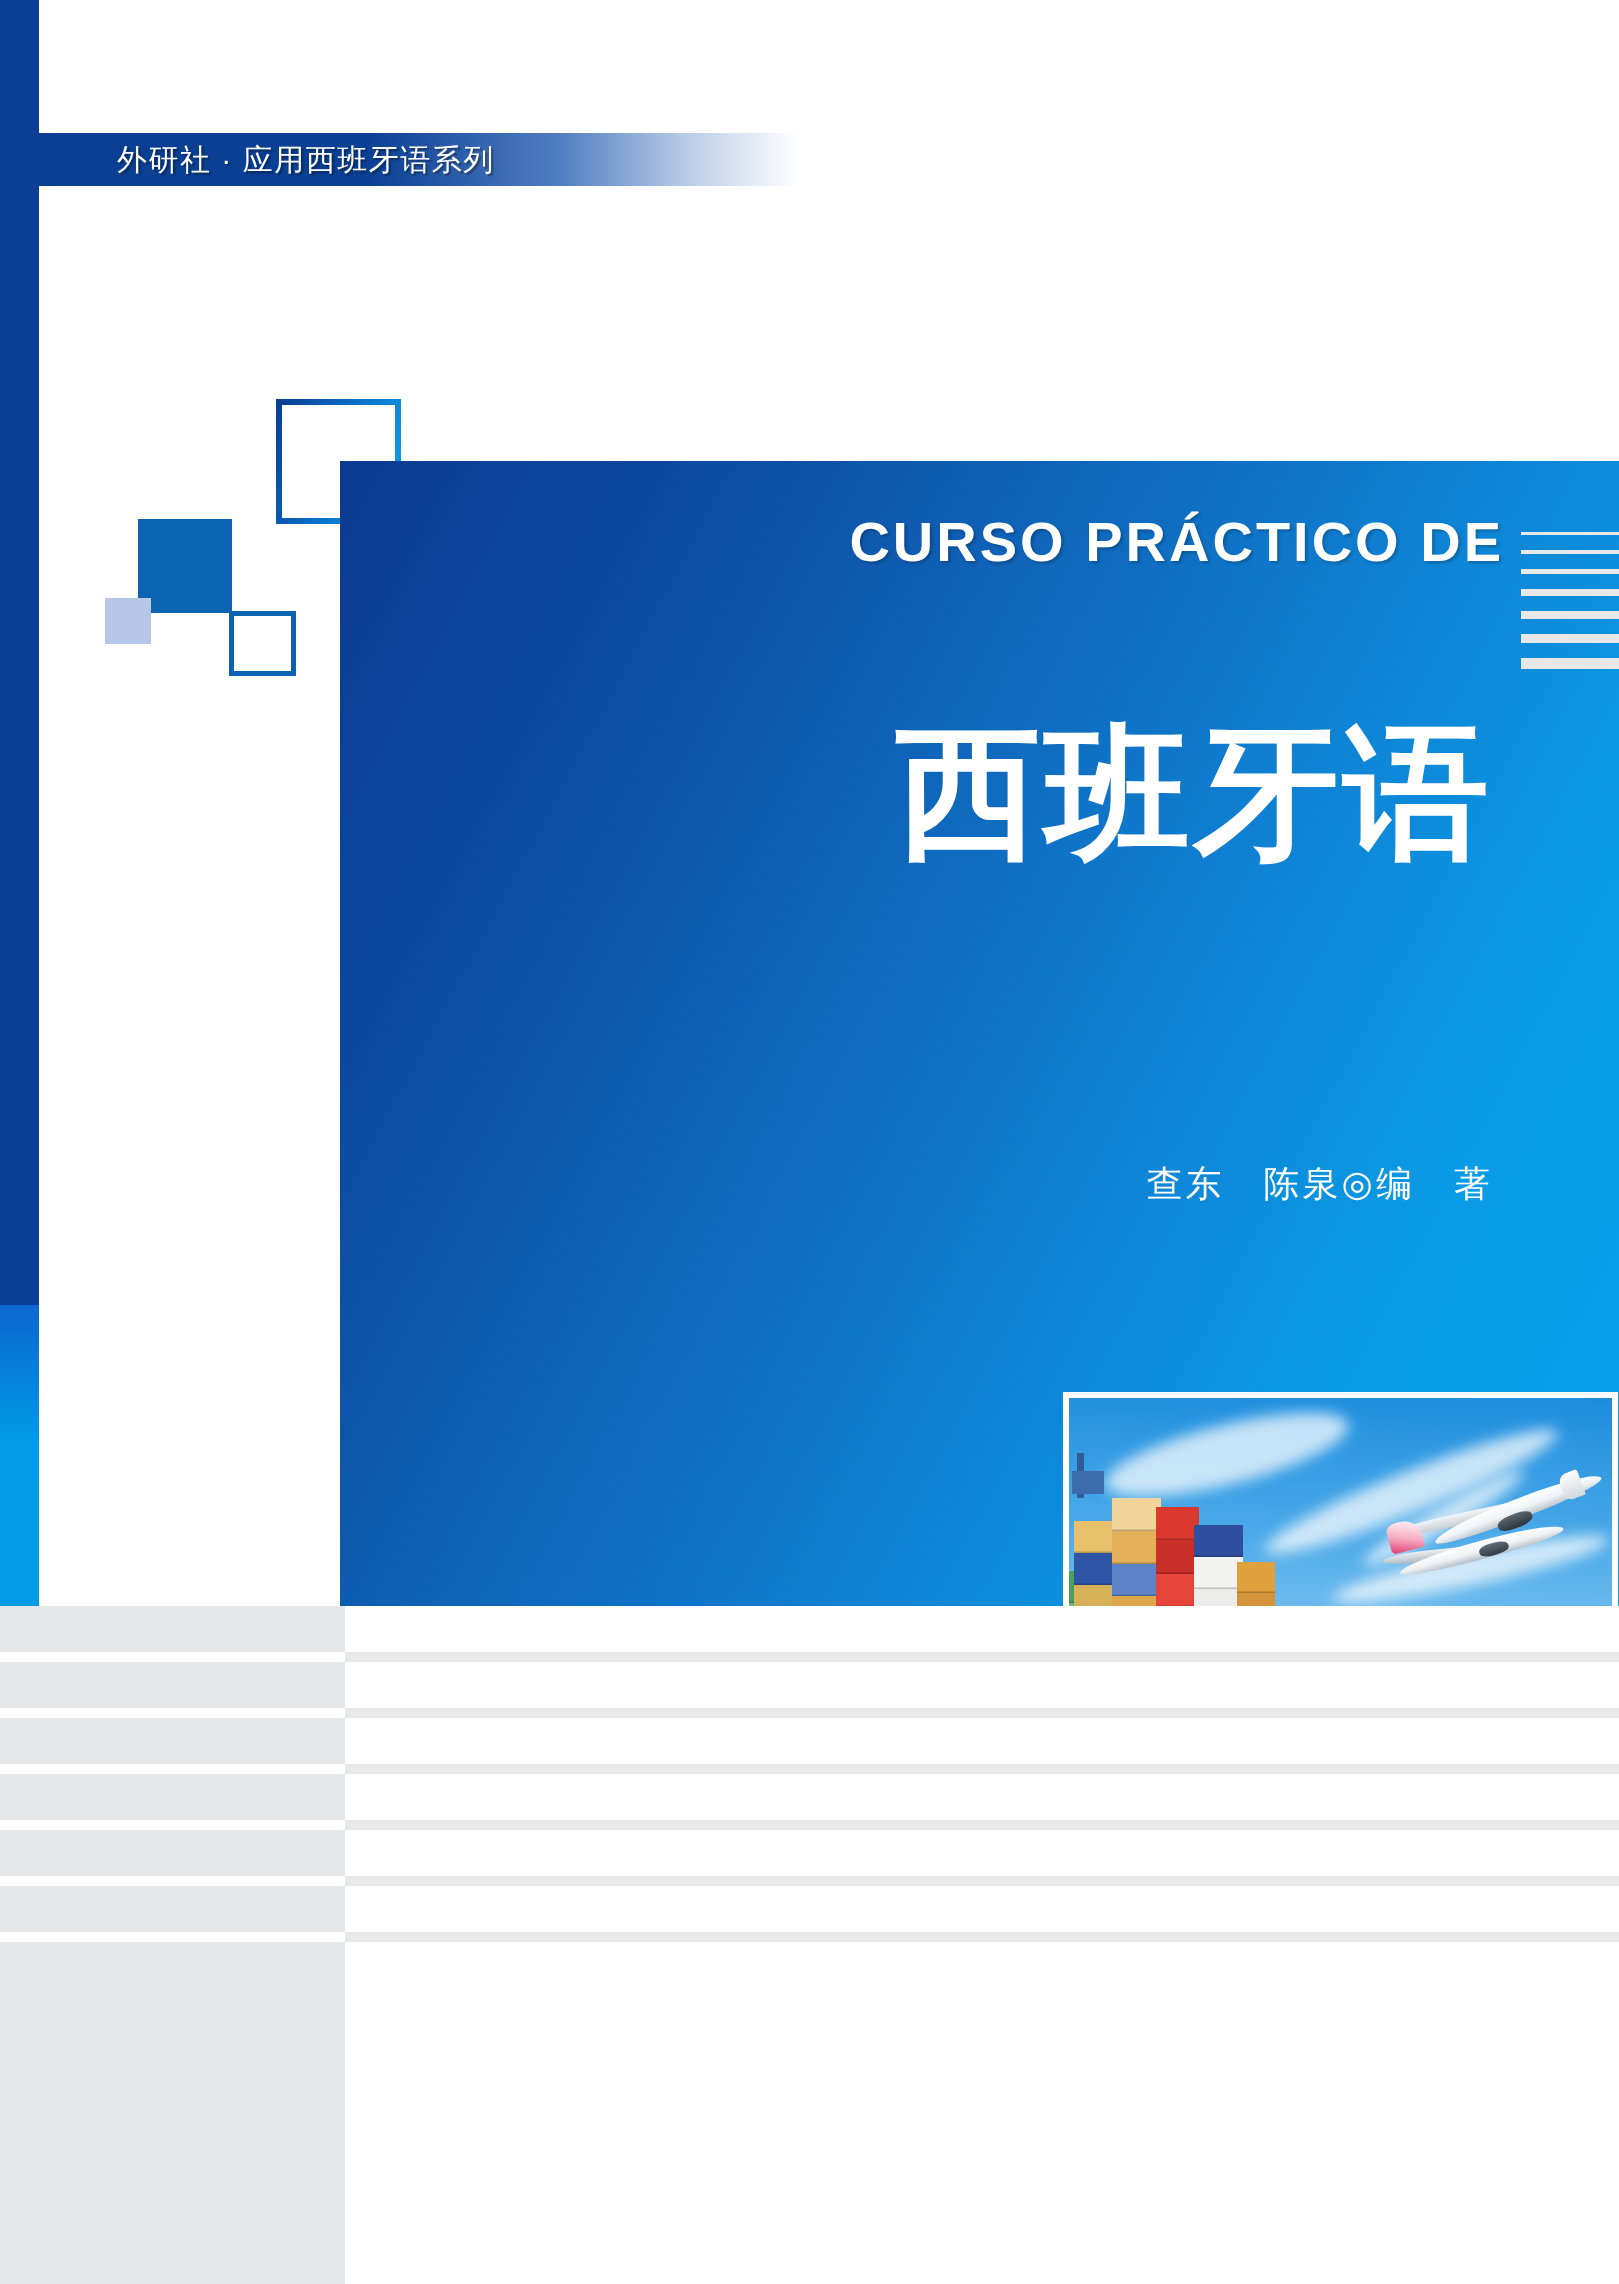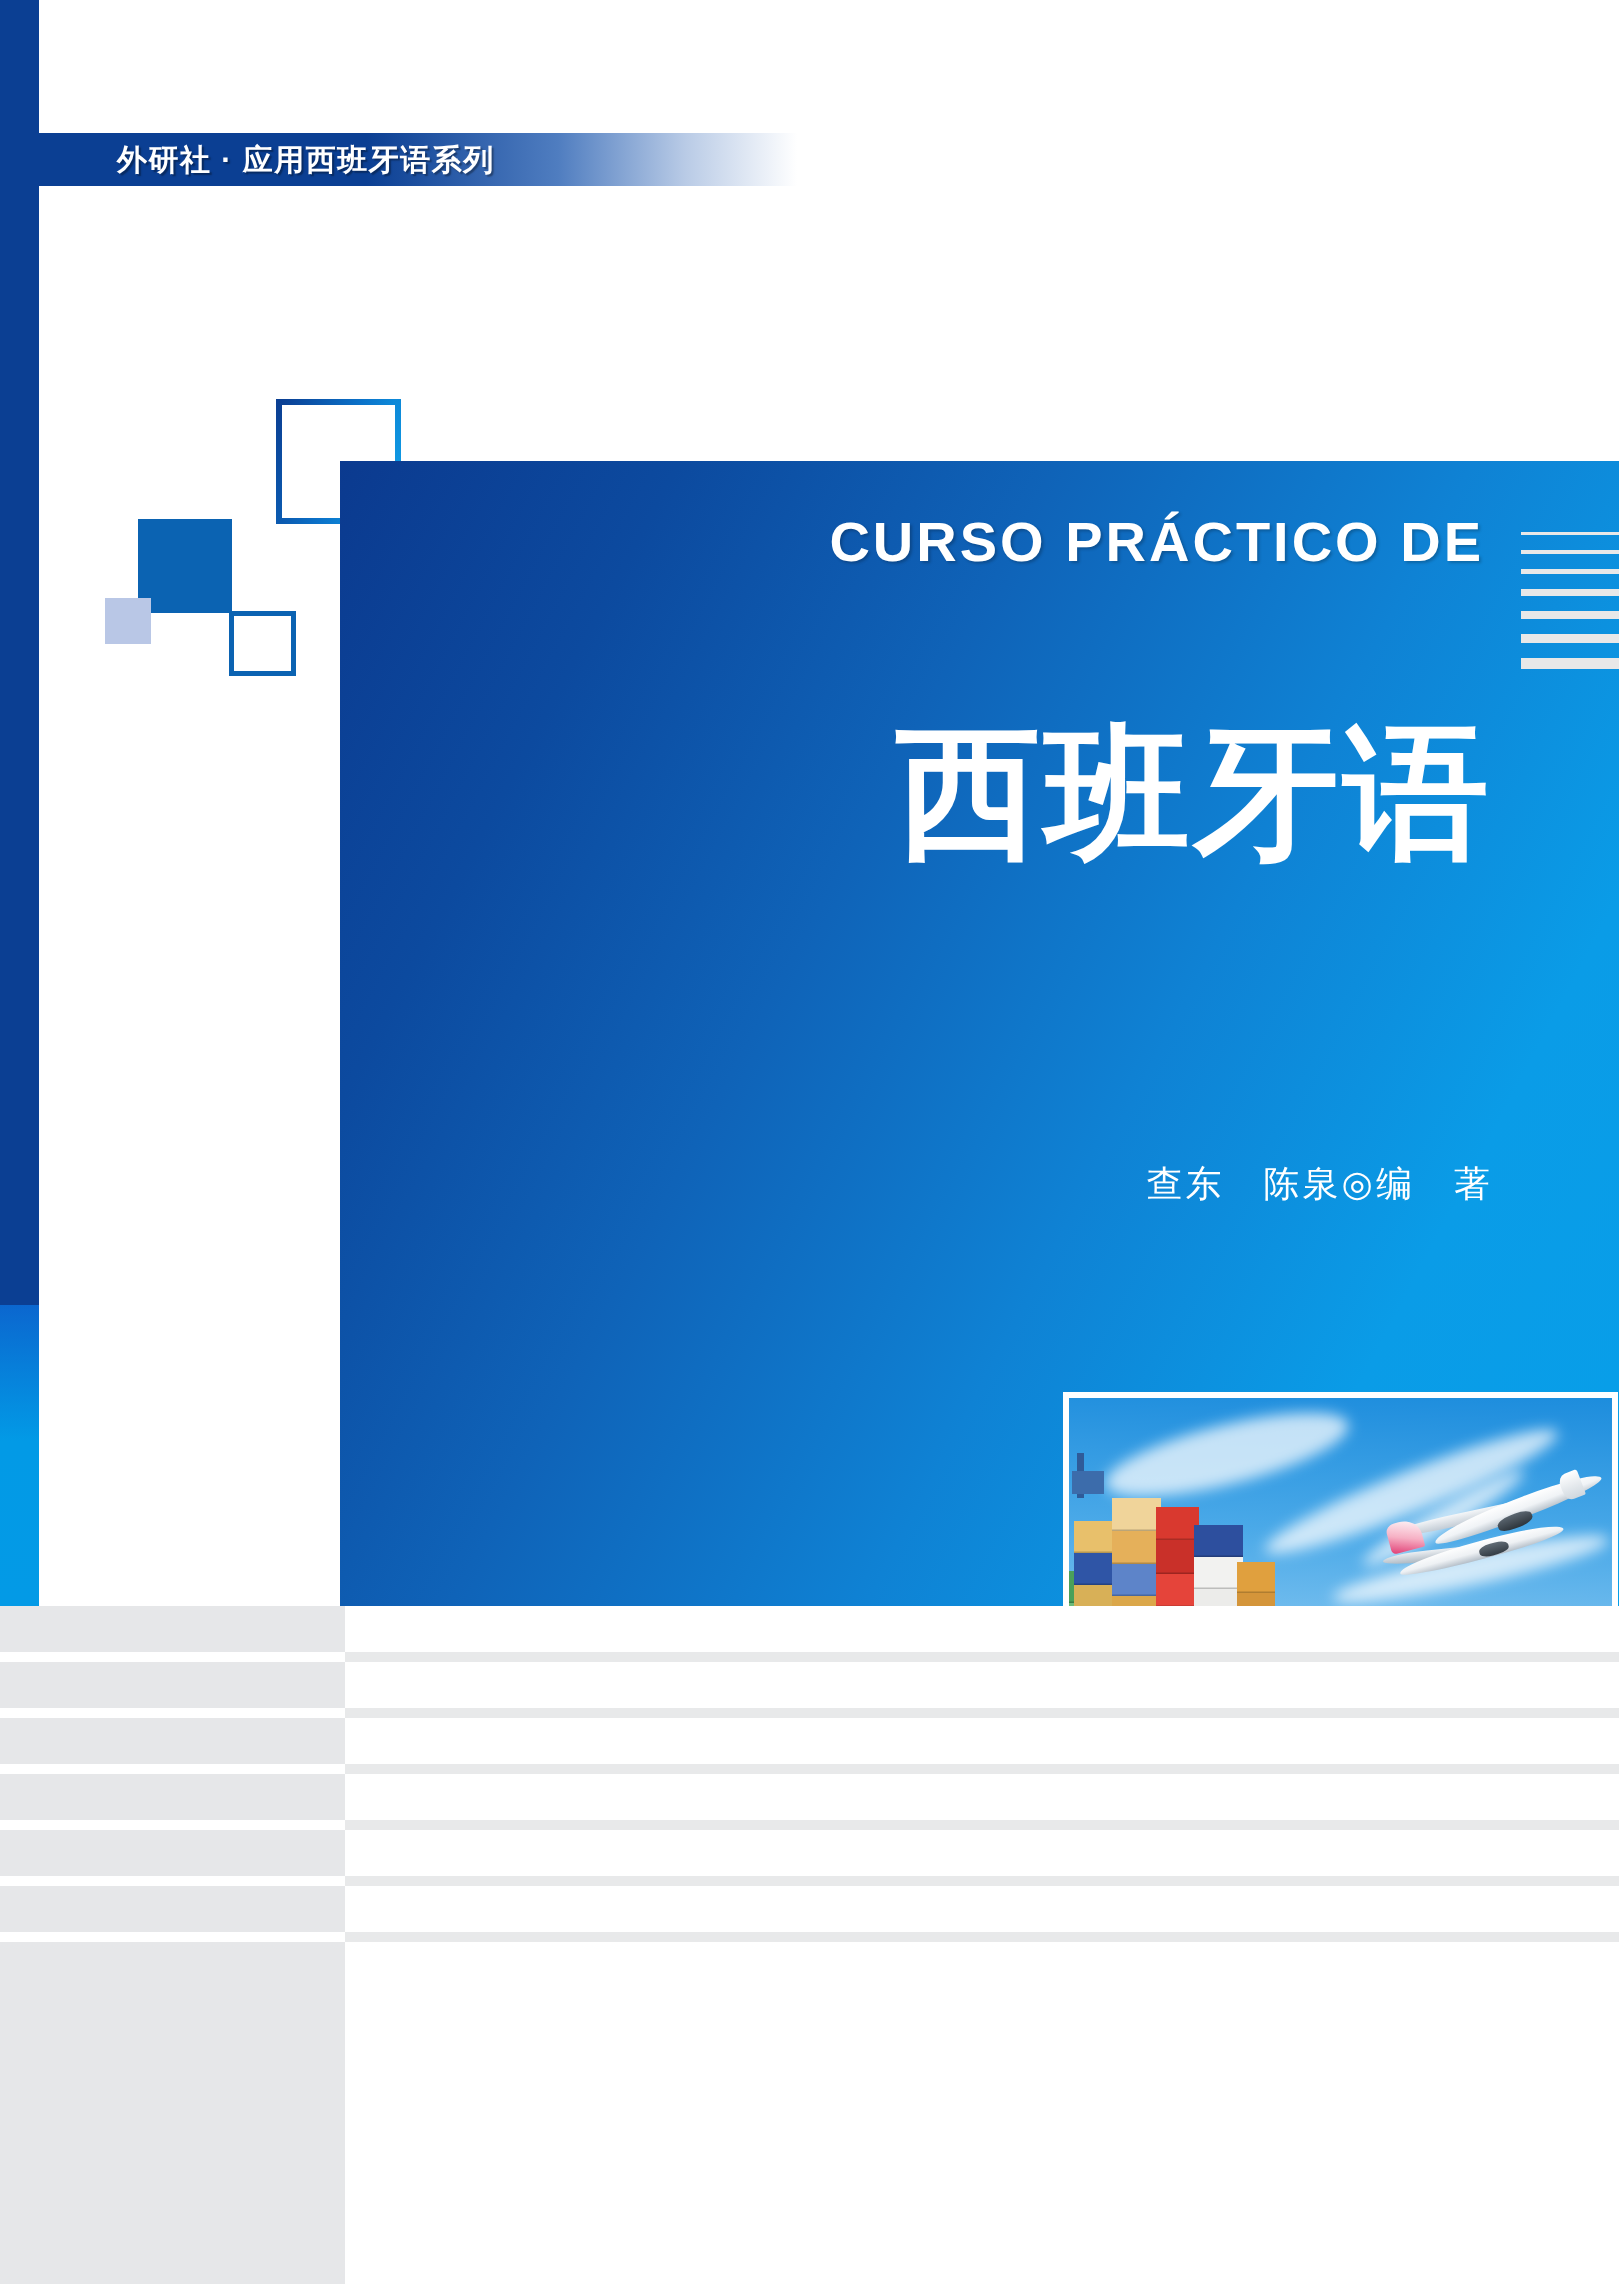--- a/index.html
+++ b/index.html
@@ -45,21 +45,21 @@
     background: linear-gradient(90deg,
         #0b3f93 0%, #0b3f93 46%, #4f7dc0 70%, #b9cbe6 86%, #ffffff 100%);
   }
   .series-text {
     position: absolute;
     left: 117px;
     top: 133px;
     height: 53px;
     line-height: 53px;
     font-size: 30px;
-    font-weight: bold;
+    font-weight: normal;
     color: #ffffff;
     letter-spacing: 1.5px;
     text-shadow: 2.2px 2.2px 1.5px rgba(0,0,0,0.35);
     white-space: nowrap;
   }
 
   
   .sq-outline-big {
     position: absolute;
     left: 276px;
@@ -110,21 +110,21 @@
         #0c4a9f 18%,
         #0f63b8 38%,
         #0f82d4 60%,
         #0a9ce7 80%,
         #079fe9 100%);
   }
 
   
   .es-title {
     position: absolute;
-    left: 328px;
+    left: 348px;
     top: 512px;
     width: 1156px;
     text-align: right;
     color: #ffffff;
     font-size: 56px;
     line-height: 1.08;
     font-weight: 600;
     letter-spacing: 3px;
     text-shadow: 2.2px 2.2px 3px rgba(0,0,0,0.22);
     white-space: nowrap;

